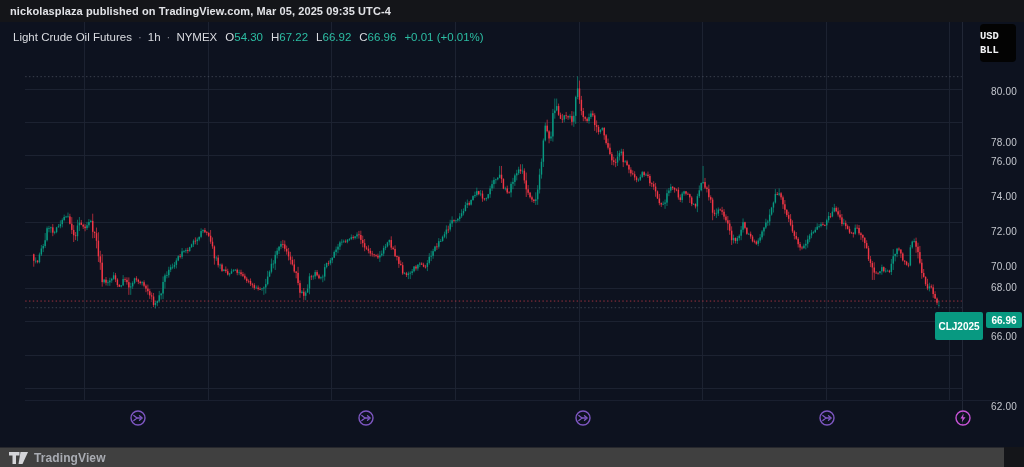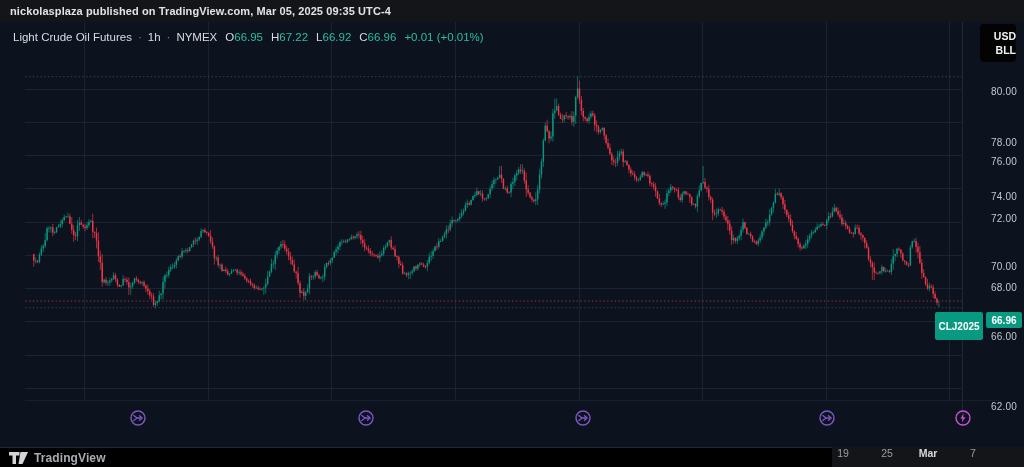--- a/index.html
+++ b/index.html
@@ -19,43 +19,43 @@
     position:absolute;left:13px;top:29px;height:16px;display:flex;align-items:center;
     font-size:11.5px;color:#dadce1;font-weight:500;white-space:nowrap;z-index:5;
   }
   #legend .sep{color:#868992;margin:0 6px;}
   #legend .pair{margin-left:8px;}
   #legend .lbl{color:#dadce1;}
   #legend .val{color:#2cbda3;}
   #legend .chg{margin-left:8px;color:#2cbda3;}
   #unit-box{
     position:absolute;left:980px;top:24px;width:36px;height:38px;background:#030303;
-    border-radius:4px;display:flex;flex-direction:column;align-items:flex-end;justify-content:center;
-    gap:3px;z-index:6;
+    border-radius:4px;display:flex;flex-direction:column;align-items:flex-start;justify-content:center;
+    gap:3px;z-index:6;font-family:Liberation Mono, monospace;
   }
   #unit-box span{color:#f2f3f5;font-size:10.5px;font-weight:700;line-height:11px;}
   #price-axis{position:absolute;left:985px;top:22px;width:39px;height:425px;z-index:4;}
   .p-label{position:absolute;left:6px;font-size:10px;color:#c4c7ce;letter-spacing:.2px;}
   #last-price-badge{
     position:absolute;left:1px;width:36px;height:16px;border-radius:2px;
     display:flex;align-items:center;justify-content:center;
     color:#fff;font-size:10px;font-weight:700;z-index:5;
   }
   #symbol-badge{
     position:absolute;left:935px;top:312px;width:48px;height:28px;border-radius:2px;
     display:flex;align-items:center;justify-content:center;
     color:#fff;font-size:10px;font-weight:700;z-index:5;
   }
   #time-axis{position:absolute;left:0;top:442px;width:1024px;height:25px;z-index:3;}
   .t-label{position:absolute;top:5px;transform:translateX(-50%);font-size:10.5px;color:#9a9da5;}
   .t-label.major{color:#d7d9de;font-weight:700;}
   #events{position:absolute;left:0;top:422px;width:1024px;height:20px;z-index:4;}
   #events svg{position:absolute;top:0;}
   #bottom-bar{
-    position:absolute;left:0;top:447px;width:832px;height:20px;background:#000000;
+    position:absolute;left:0;top:447px;width:1004px;height:20px;background:#404040;
     border-top:1px solid #27282d;box-sizing:border-box;display:flex;align-items:center;z-index:7;
   }
   #tv-logo{margin-left:9px;display:flex;align-items:center;}
   #tv-brand{margin-left:6px;color:#a9acb3;font-size:12px;font-weight:700;letter-spacing:.1px;}
 </style>
 </head>
 <body>
 
 <div id="top-strip">
   <div id="attribution">nickolasplaza published on TradingView.com, Mar 05, 2025 09:35 UTC-4</div>
@@ -1042,39 +1042,39 @@
       <line x1="0" y1="420.5" x2="1024" y2="420.5" stroke="#1a2130" stroke-width="1" shape-rendering="crispEdges"></line>
     </svg>
 </div>
 
 <div id="legend">
   <span>Light Crude Oil Futures</span>
   <span class="sep">·</span>
   <span>1h</span>
   <span class="sep">·</span>
   <span>NYMEX</span>
-  <span class="pair"><span class="lbl">O</span><span class="val">66.95</span></span>
+  <span class="pair"><span class="lbl">O</span><span class="val">54.30</span></span>
   <span class="pair"><span class="lbl">H</span><span class="val">67.22</span></span>
   <span class="pair"><span class="lbl">L</span><span class="val">66.92</span></span>
   <span class="pair"><span class="lbl">C</span><span class="val">66.96</span></span>
   <span class="chg">+0.01 (+0.01%)</span>
 </div>
 
 <div id="unit-box">
   <span>USD</span>
   <span>BLL</span>
 </div>
 
 <div id="price-axis">
   <div id="last-price-badge" style="top: 290.2px; background: rgb(8, 153, 129);">66.96</div>
 <div class="p-label" style="top: 64px;">80.00</div>
     <div class="p-label" style="top: 99px; margin-top: 16px;">78.00</div>
     <div class="p-label" style="top: 134px;">76.00</div>
     <div class="p-label" style="top: 169px;">74.00</div>
-    <div class="p-label" style="top: 191px; text-align: right;">72.00</div>
+    <div class="p-label" style="top: 204px; text-align: right;">72.00</div>
     <div class="p-label" style="top: 239px;">70.00</div>
     <div class="p-label" style="top: 260px;">68.00</div>
     <div class="p-label" style="top: 309px;">66.00</div>
     <div class="p-label" style="top: 344px; padding-left: 36px;">64.00</div>
     <div class="p-label" style="top: 379px;">62.00</div>
   </div>
 
 <div id="symbol-badge" style="background: rgb(8, 153, 129);">CLJ2025</div>
 
 <div id="time-axis">

